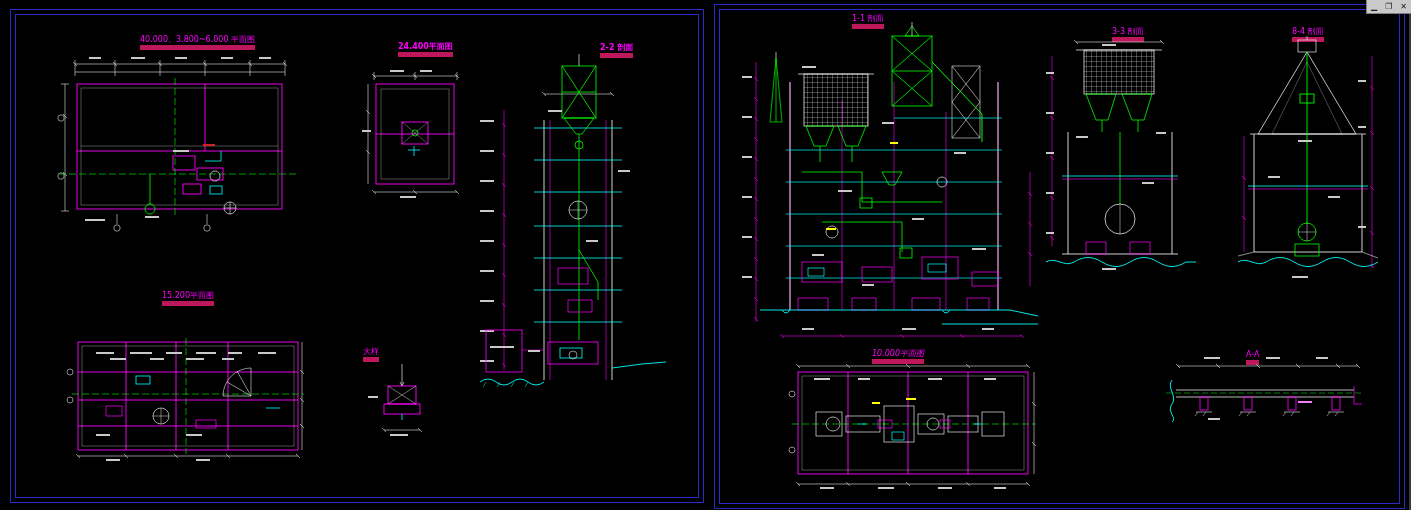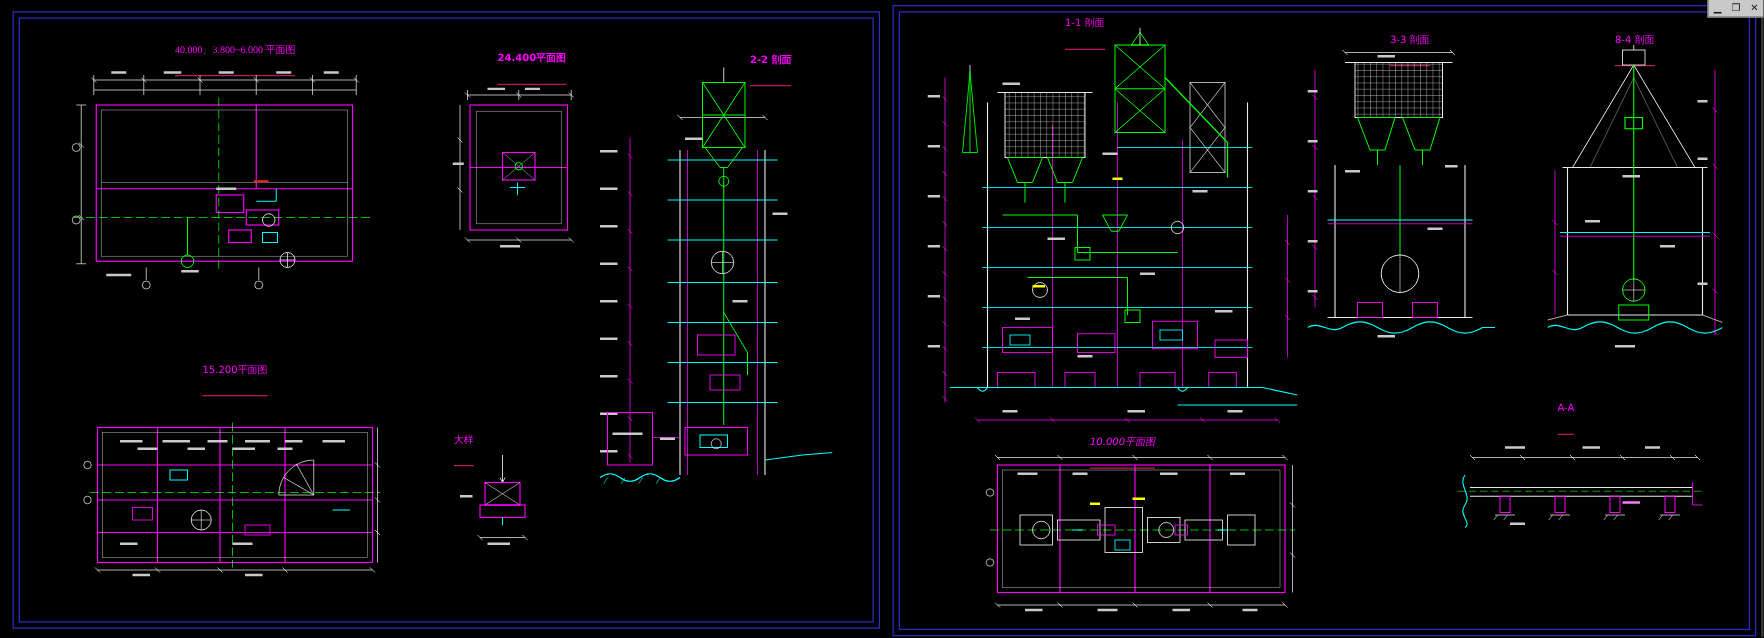--- a/index.html
+++ b/index.html
@@ -1,20 +1,20 @@
 <!DOCTYPE html>
 <html><head>
 <meta charset="utf-8">
 <style>
   html,body{margin:0;padding:0;background:#000;}
   .screen{position:relative;width:1411px;height:510px;background:#000;overflow:hidden;font-family:"DejaVu Sans",sans-serif;}
   .sheet{position:absolute;border:1px solid #2a2ac8;background:#000;}
   .sheet-inner{position:absolute;left:4px;top:4px;right:4px;bottom:4px;border:1px solid #2a2ac8;pointer-events:none;}
   .view{position:absolute;display:block;}
-  .view-title{position:absolute;color:#ff00ff;font-size:8px;line-height:9px;white-space:nowrap;border-bottom:1px solid #be185d;padding-bottom:16px;}
+  .view-title{position:absolute;color:#ff00ff;font-size:8px;line-height:9px;white-space:nowrap;border-bottom:5px solid #be185d;padding-bottom:1px;}
   .win-controls{position:absolute;top:0;right:0;width:44px;height:13px;background:#c9c9c9;border-left:1px solid #808080;border-bottom:1px solid #808080;display:flex;align-items:center;justify-content:space-around;z-index:10;}
   .win-btn{font-size:8px;line-height:9px;color:#1a1a1a;cursor:default;}
   .right-edge{position:absolute;top:0;right:0;width:2px;height:510px;background:#6e6e6e;opacity:.55;}
   svg{shape-rendering:geometricPrecision;}
 </style>
 </head>
 <body>
 
 <div class="screen">
 
@@ -26,21 +26,21 @@
   <div class="right-edge"></div>
 
   <div class="sheet" style="left:10px;top:9px;width:692px;height:492px;">
     <div class="sheet-inner"></div>
   </div>
 
   <div class="sheet" style="left:714px;top:4px;width:689px;height:503px;">
     <div class="sheet-inner"></div>
   </div>
 
-  <div class="view-title" style="left:140px;top:35px;font-family:Liberation Serif, serif;">40.000、3.800~6.000 平面图</div>
+  <div class="view-title" style="left:140px;top:35px;">40.000、3.800~6.000 平面图</div>
   <svg class="view" style="left:55px;top:56px;" width="248" height="178" viewBox="0 0 248 178">
     <g stroke="#e8e8e8" stroke-width="0.6" fill="none">
       <path d="M20,8 H230 M20,16 H230"></path>
       <path d="M20,4 V20 M60,4 V20 M105,4 V20 M150,4 V20 M195,4 V20 M230,4 V20"></path>
       <path d="M18,6 l4,4 M58,6 l4,4 M103,6 l4,4 M148,6 l4,4 M193,6 l4,4 M228,6 l4,4"></path>
       <path d="M10,28 V155 M6,28 H14 M6,155 H14 M8,58 l4,4 M8,116 l4,4"></path>
     </g>
     <g stroke="#e8e8e8" stroke-width="0.6" fill="none">
       <circle cx="6" cy="62" r="3.2"></circle>
         <circle cx="6" cy="120" r="3.2"></circle>
@@ -483,21 +483,21 @@
         <rect x="70" y="16" width="12" height="2"></rect>
         <rect x="140" y="16" width="14" height="2"></rect>
         <rect x="196" y="16" width="12" height="2"></rect>
       <rect x="32" y="125" width="14" height="2"></rect>
         <rect x="90" y="125" width="16" height="2"></rect>
         <rect x="150" y="125" width="14" height="2"></rect>
         <rect x="206" y="125" width="12" height="2"></rect>
     </g>
   </svg>
 
-  <div class="view-title" style="left:1246px;top:322px;">A-A</div>
+  <div class="view-title" style="left:1246px;top:350px;">A-A</div>
   <svg class="view" style="left:1148px;top:352px;" width="224" height="86" viewBox="0 0 224 86">
     <g stroke="#e8e8e8" stroke-width="0.6" fill="none">
       <path d="M30,14 H210 M28,12 l4,4 M68,12 l4,4 M108,12 l4,4 M148,12 l4,4 M188,12 l4,4 M208,12 l4,4"></path>
     </g>
     <g fill="none">
       <path d="M28,38 H206 M28,45 H206" stroke="#e8e8e8" stroke-width="0.8"></path>
       <path d="M18,41 H216" stroke="#00ff00" stroke-width="0.5" stroke-dasharray="6 3"></path>
       <path d="M206,34 V52 H214" stroke="#ff00ff" stroke-width="0.7"></path>
     </g>
     <g stroke="#ff00ff" stroke-width="0.8" fill="none">

